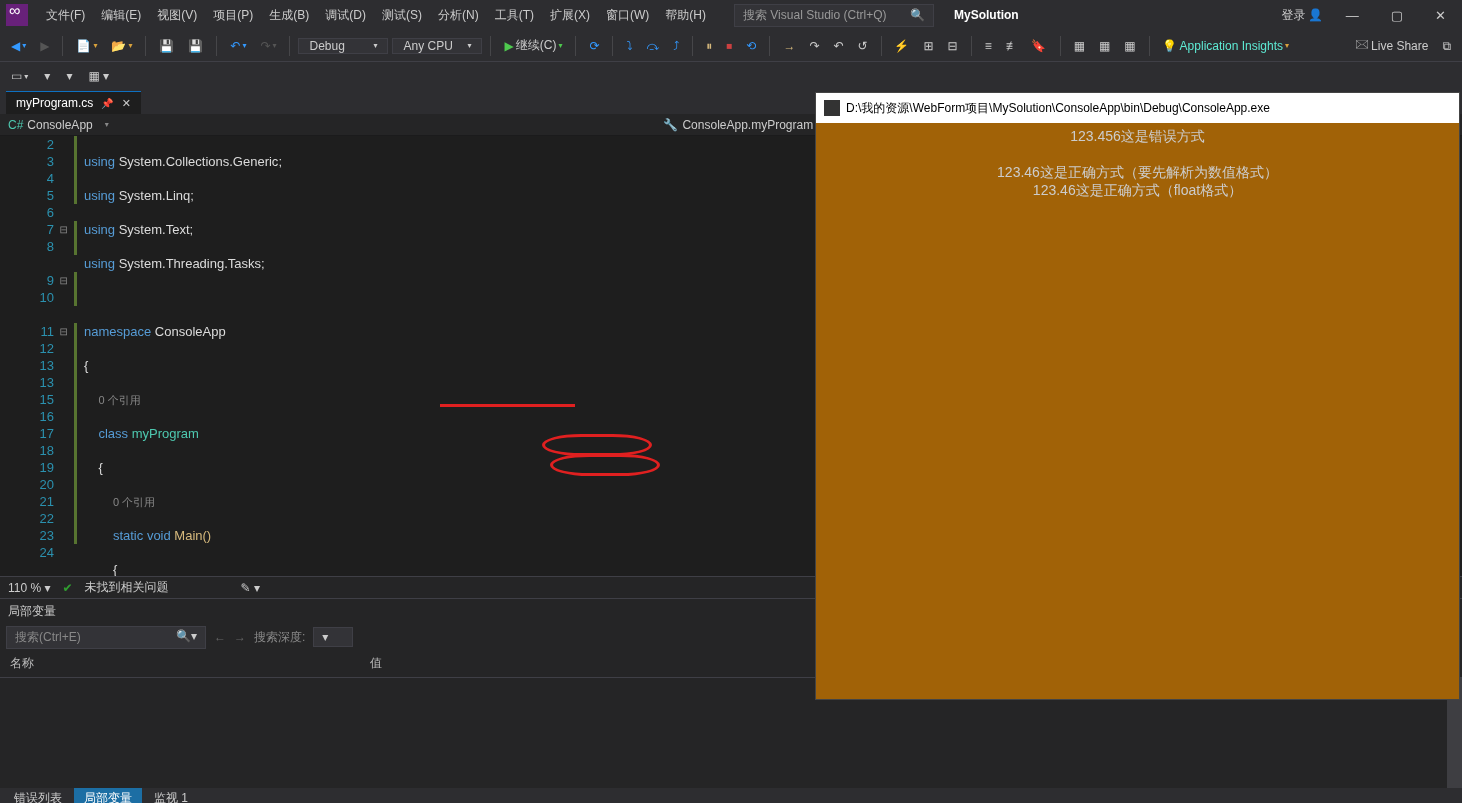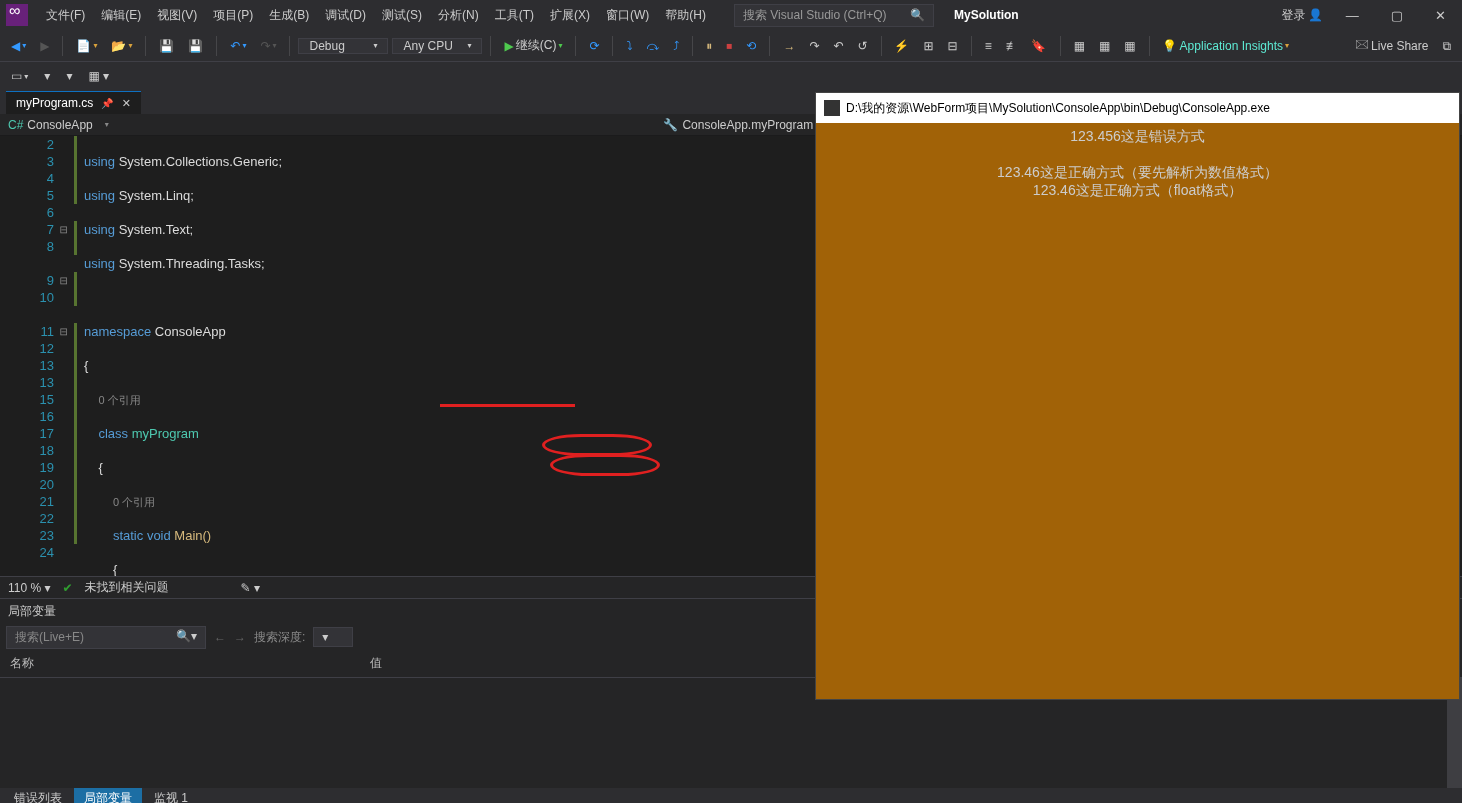--- a/index.html
+++ b/index.html
@@ -286,21 +286,21 @@
   <div class="panel-title">
     <span>局部变量</span>
     <span>
       <span>▾</span>
       <span>📌</span>
       <span>✕</span>
     </span>
   </div>
   <div class="panel-search">
     <div class="sbox">
-      <span style="color:#888;">搜索(Live+E)</span>
+      <span style="color:#888;">搜索(Ctrl+E)</span>
       <span>🔍▾</span>
     </div>
     <span style="color:#666;">←</span>
     <span style="color:#666;">→</span>
     <span style="color:#888;">搜索深度:</span>
     <div class="depth">▾</div>
   </div>
   <div class="panel-headers">
     <div style="width:360px;">名称</div>
     <div style="width:530px;">值</div>

